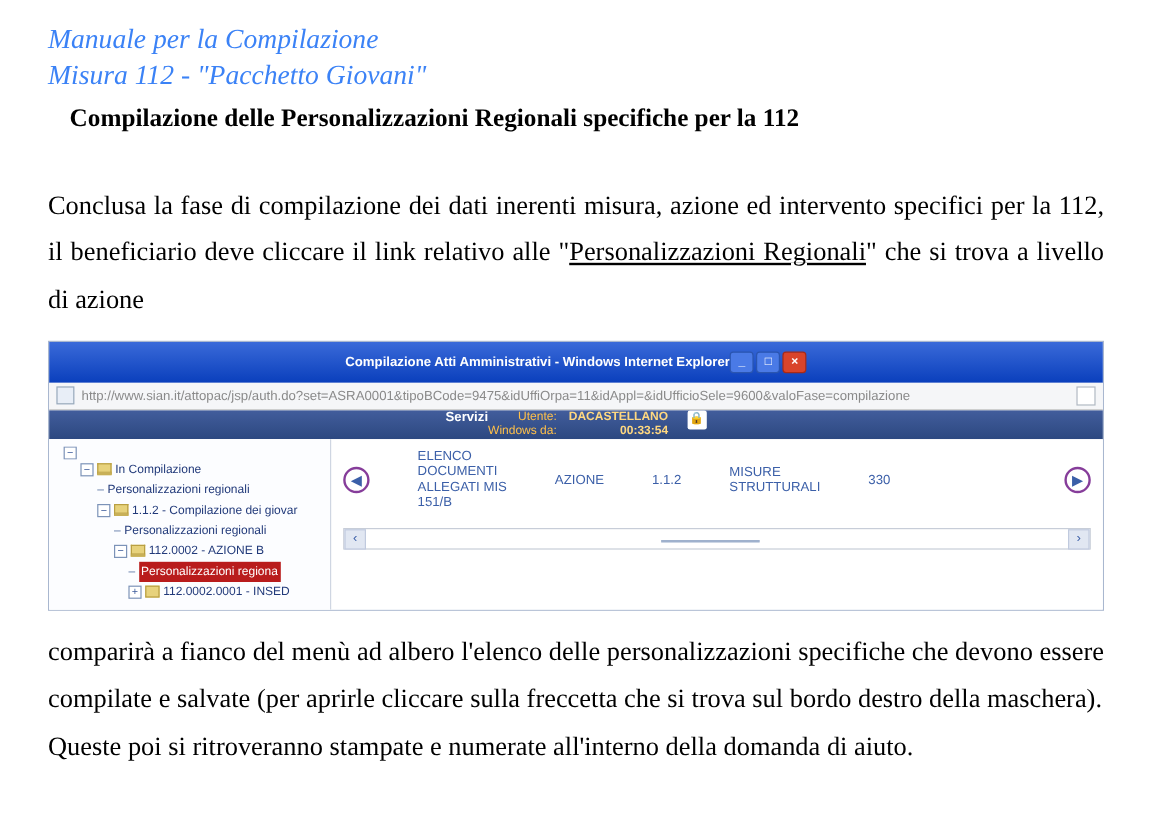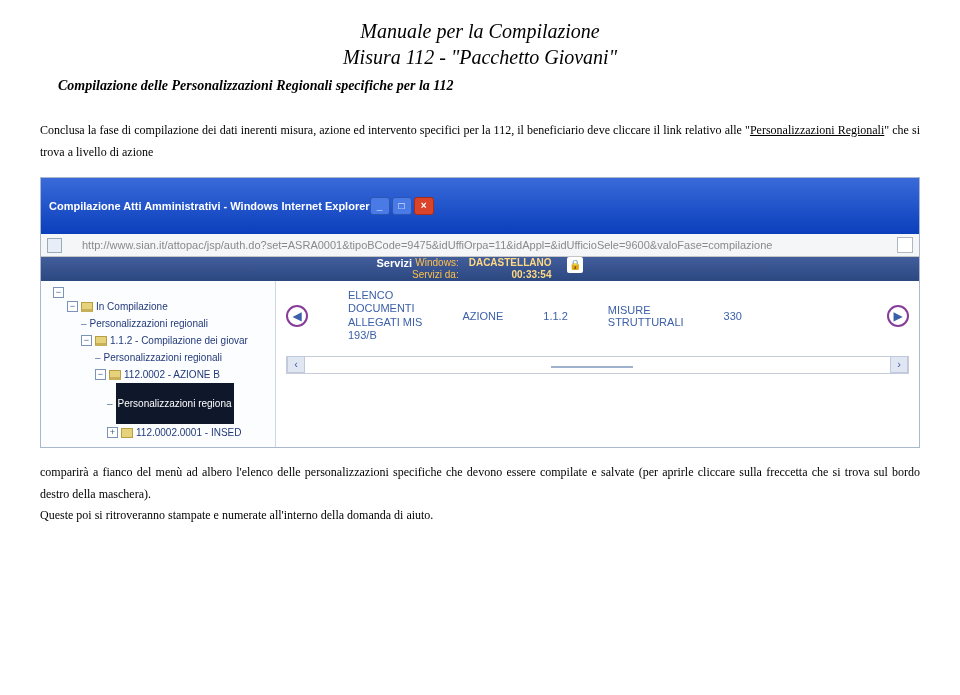--- a/index.html
+++ b/index.html
@@ -6,72 +6,71 @@
   body {
     margin: 0;
     padding: 18px 40px;
     font-family: "Times New Roman", Times, serif;
     font-size: 16px;
     color: #000;
     width: 960px;
     background: #fff;
   }
   .hdr-right {
-    text-align: center;
-    color: #000000;
+    text-align: left;
+    color: #3b82f6;
     font-style: italic;
-    font-size: 20px;
+    font-size: 23px;
     line-height: 1.3;
     margin-bottom: 8px;
   }
   .section-title {
-    font-style: italic;
     font-weight: bold;
-    font-size: 14px;
-    margin: 6px 0 26px 18px;
+    font-size: 21px;
+    margin: 6px 0 40px 18px;
   }
   .para {
-    font-size: 12px;
+    font-size: 22px;
     line-height: 1.8;
     text-align: justify;
   }
   .u { text-decoration: underline; }
 
   
   .shot {
     margin: 14px 0 10px 0;
     border: 1px solid #a9b7cf;
     background: #fff;
     font-family: Tahoma, Verdana, sans-serif;
     font-size: 11px;
     color: #333;
   }
   .win-title {
     background: linear-gradient(#3a6ad9, #0a3fbc);
     color: #fff;
-    padding: 19px 8px;
+    padding: 8px 8px;
     display: flex;
-    justify-content: flex-start;
+    justify-content: center;
     align-items: center;
     font-weight: bold;
   }
   .win-btns { display: flex; gap: 2px; }
   .win-btn {
     width: 20px; height: 18px;
     background: #4a7ae6;
     border: 1px solid #2a55b0;
     border-radius: 3px;
     text-align: center; line-height: 16px;
     color: #fff; font-size: 10px;
   }
   .win-btn.close { background: #d9442b; border-color:#a82a17; }
   .url-row {
     display: flex; align-items:center;
     padding: 3px 6px;
-    gap: 20px;
+    gap: 6px;
     border-bottom: 1px solid #c5c5c5;
     background: #f5f6f8;
   }
   .page-icon { width: 15px; height: 15px; background: #e8eef7; border:1px solid #9ab; }
   .url { color: #8a8a8a; font-size: 11px; flex: 1; white-space: nowrap; overflow:hidden; text-overflow:ellipsis; }
   .refresh-sq { width:16px; height:16px; border:1px solid #b0b7c2; background:#fff; }
 
   .srv-bar {
     background: linear-gradient(#425d9c, #2c4880);
     color: #fff;
@@ -92,21 +91,21 @@
     font-size: 10px;
     line-height: 1.7;
     background: #fcfdff;
   }
   .tnode { display:flex; align-items:center; gap:3px; white-space:nowrap; overflow:hidden; }
   .pm { width:11px; height:11px; border:1px solid #7c93b8; display:inline-flex; align-items:center; justify-content:center; font-size:9px; color:#3b5a9a; background:#fff; line-height:1;}
   .fld { width:12px; height:10px; background:#e7d27c; border:1px solid #b99f42; }
   .fld.open{ border-bottom:3px solid #c8b058;}
   .dash { color:#5a74a3; }
   .tlink { color:#223a7a; }
-  .tlink.sel{ background:#0f172a; color:#fff; padding:12px 2px; }
+  .tlink.sel{ background:#b91c1c; color:#fff; padding:0 2px; }
   .ind1{ padding-left:8px;} .ind2{ padding-left:22px;} .ind3{ padding-left:36px;} .ind4{ padding-left:50px;} .ind5{ padding-left:62px;}
 
   .content {
     flex: 1;
     padding: 8px 10px;
   }
   .row-detail { display:flex; align-items:center; gap:40px; color:#3b5fa8; font-size:11px; }
   .row-detail .col { white-space:pre-line; }
   .elenco { max-width:105px; line-height:1.2; }
   .arr-right {
@@ -159,22 +158,22 @@
   </div>
   <div class="url-row">
     <span class="page-icon"></span>
     <span class="url">http://www.sian.it/attopac/jsp/auth.do?set=ASRA0001&amp;tipoBCode=9475&amp;idUffiOrpa=11&amp;idAppl=&amp;idUfficioSele=9600&amp;valoFase=compilazione</span>
     <span class="refresh-sq"></span>
   </div>
   <div class="srv-bar">
     <span>Servizi</span>
     <span class="user-info">
       <span class="lbls">
-        <div>Windows:</div>
-        <div>Servizi da:</div>
+        <div>Utente:</div>
+        <div>Windows da:</div>
       </span>
       <span class="vals">
         <div>DACASTELLANO</div>
         <div>00:33:54</div>
       </span>
       <span class="lock-box">🔒</span>
     </span>
   </div>
 
   <div class="app-body">
@@ -217,21 +216,21 @@
     </div>
 
     <div class="content">
       <div class="row-detail">
         <span class="circ-left">
             <span class="arr-glyph">◀</span>
           </span>
         <span class="col elenco">ELENCO
 DOCUMENTI
 ALLEGATI MIS
-193/B</span>
+151/B</span>
         <span class="col">AZIONE</span>
         <span class="col">1.1.2</span>
         <span class="col">MISURE
 STRUTTURALI</span>
         <span class="col">330</span>
         <span class="arr-right">
             <span class="arr-glyph">▶</span>
           </span>
       </div>
 

